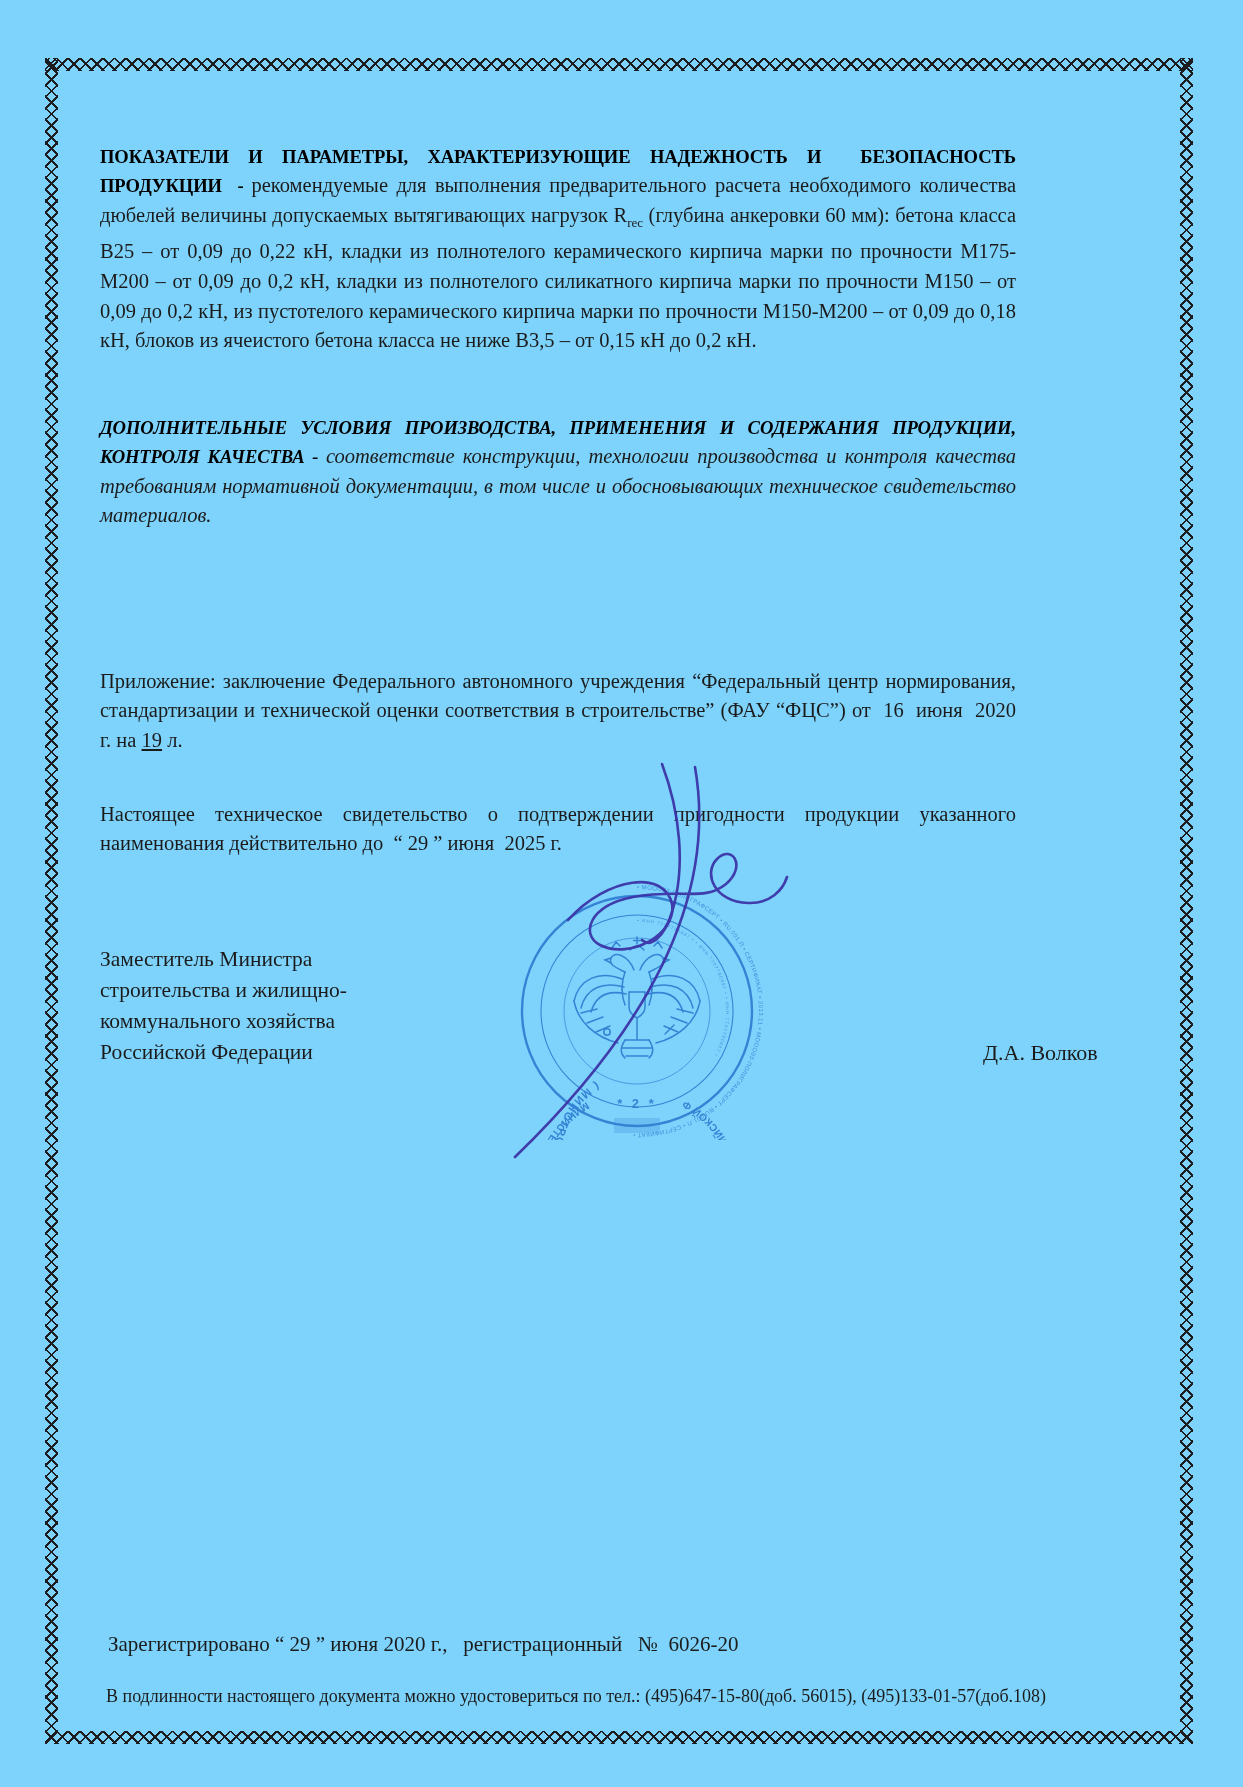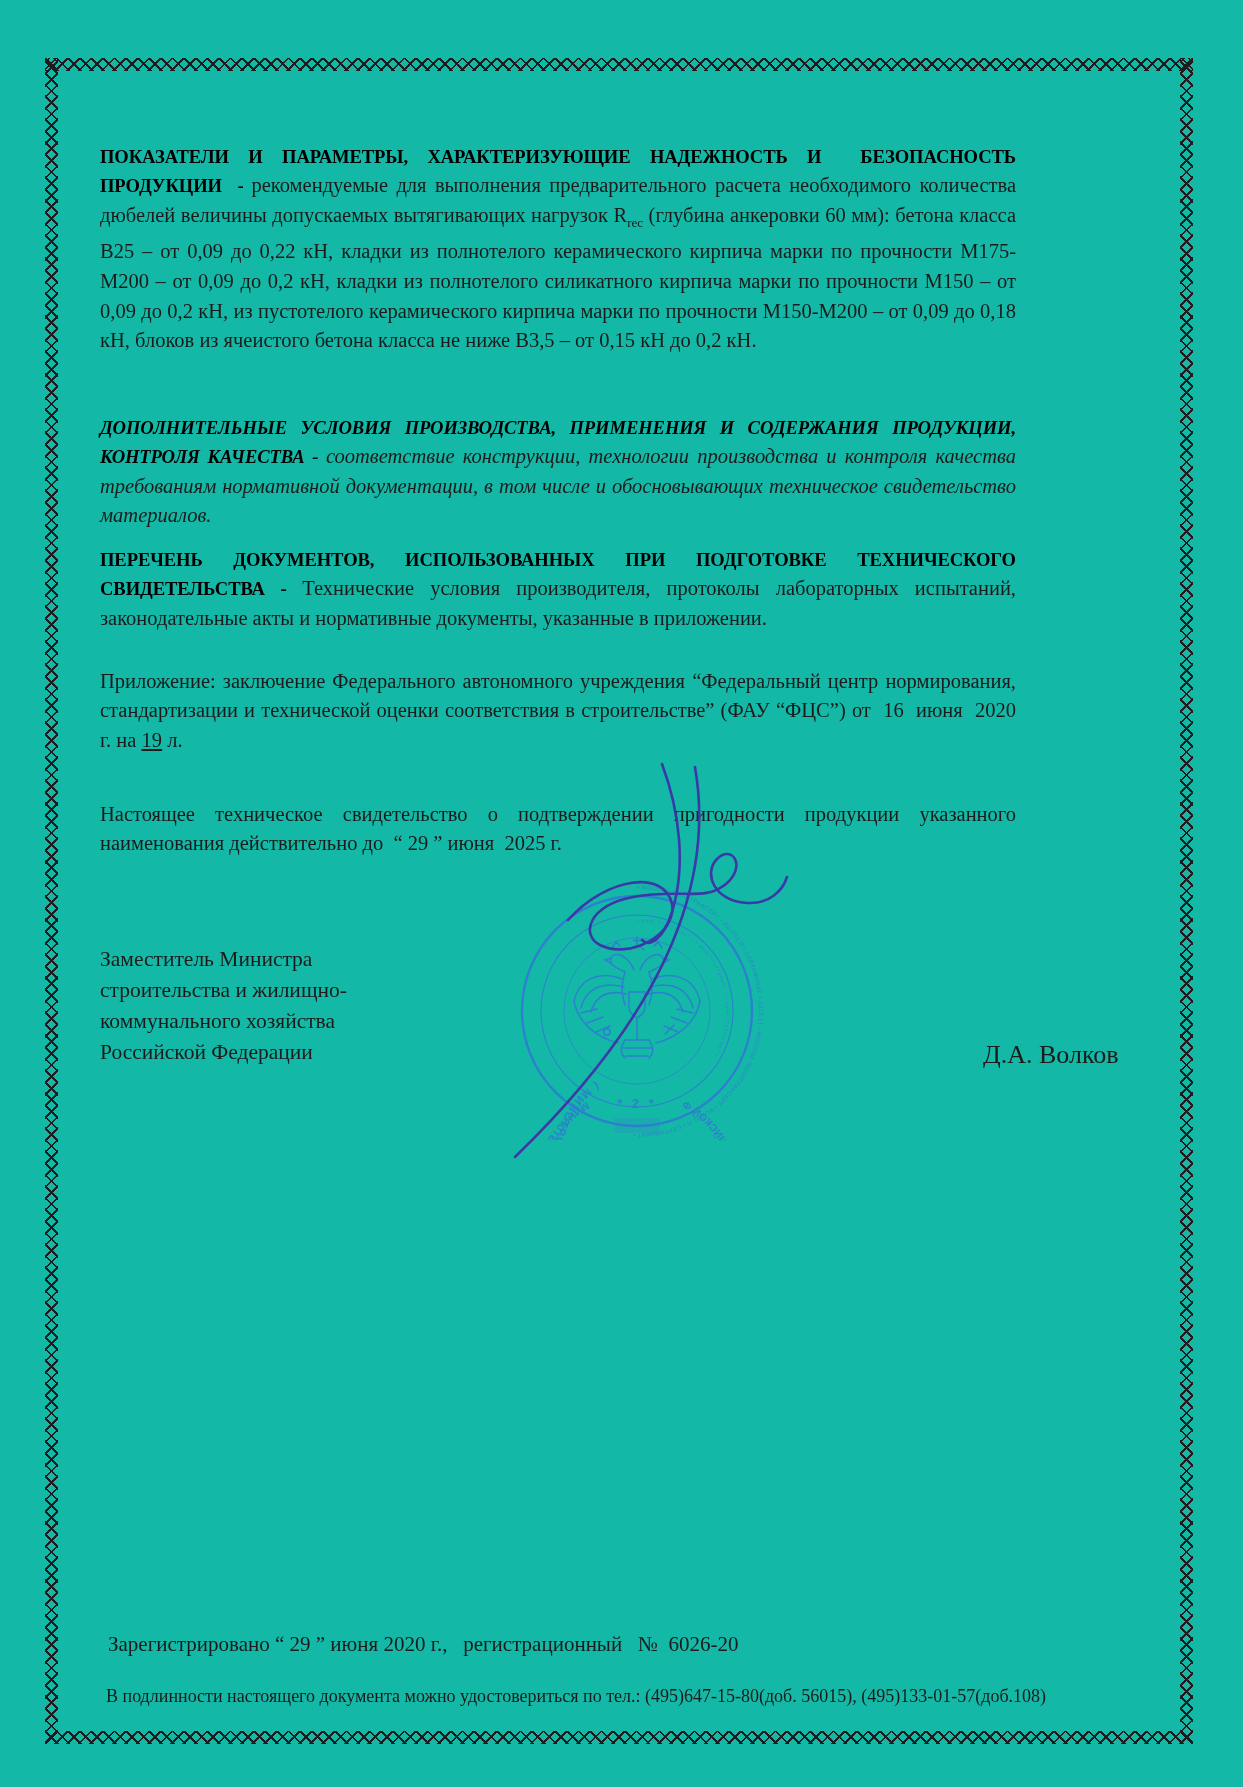--- a/index.html
+++ b/index.html
@@ -1,19 +1,19 @@
 <!DOCTYPE html>
 <html><head>
 <meta charset="utf-8">
 <style>
   html,body { margin:0; padding:0; }
   .page {
     position:relative;
     width:1243px; height:1787px;
-    background:#14b8a6;
+    background:#7dd3fc;
     font-family:"Liberation Serif", serif;
     color:#1b1b1b;
     overflow:hidden;
   }
   
   .stitch {
     position:absolute;
     background:
       repeating-linear-gradient(45deg,  #1d1d1f 0 1.9px, transparent 1.9px 8.2px),
       repeating-linear-gradient(-45deg, #1d1d1f 0 1.9px, transparent 1.9px 8.2px);
@@ -36,21 +36,21 @@
   .p5 { top:779px; }
   sub.rsub { font-size:13px; }
   .upages { text-decoration:underline; }
 
   .sign-title {
     position:absolute; left:100px; top:944px; width:296px;
     font-size:21.5px; line-height:31px; white-space:pre-wrap;
   }
   .sign-name {
     position:absolute; left:983px; top:1040px;
-    font-size:26px; white-space:pre;
+    font-size:22px; white-space:pre;
   }
   .seal { position:absolute; left:508px; top:882px; width:258px; height:258px; opacity:0.92; }
   .autograph { position:absolute; left:490px; top:752px; width:330px; height:420px; }
 
   .reg-line {
     position:absolute; left:108px; top:1632px; width:1000px;
     font-size:21px; white-space:pre-wrap;
   }
   .verify-line {
     position:absolute; left:106px; top:1686px; width:1060px;
@@ -65,21 +65,20 @@
 
   <div class="stitch top"></div>
   <div class="stitch bottom"></div>
   <div class="stitch left"></div>
   <div class="stitch right"></div>
 
   <p class="para p1"><span class="hd">ПОКАЗАТЕЛИ И ПАРАМЕТРЫ, ХАРАКТЕРИЗУЮЩИЕ НАДЕЖНОСТЬ И  БЕЗОПАСНОСТЬ ПРОДУКЦИИ  - </span><span>рекомендуемые для выполнения предварительного расчета необходимого количества дюбелей величины допускаемых вытягивающих нагрузок R</span><sub class="rsub">rec</sub><span> (глубина анкеровки 60 мм): бетона класса В25 – от 0,09 до 0,22 кН, кладки из полнотелого керамического кирпича марки по прочности М175-М200 – от 0,09 до 0,2 кН, кладки из полнотелого силикатного кирпича марки по прочности М150 – от 0,09 до 0,2 кН, из пустотелого керамического кирпича марки по прочности М150-М200 – от 0,09 до 0,18 кН, блоков из ячеистого бетона класса не ниже В3,5 – от 0,15 кН до 0,2 кН.</span></p>
 
   <p class="para p2"><span class="hd">ДОПОЛНИТЕЛЬНЫЕ УСЛОВИЯ ПРОИЗВОДСТВА, ПРИМЕНЕНИЯ И СОДЕРЖАНИЯ ПРОДУКЦИИ, КОНТРОЛЯ КАЧЕСТВА - </span><span>соответствие конструкции, технологии производства и контроля качества требованиям нормативной документации, в том числе и обосновывающих техническое свидетельство материалов.</span></p>
 
-  <p class="para p3"><span class="hd">ПЕРЕЧЕНЬ ДОКУМЕНТОВ, ИСПОЛЬЗОВАННЫХ ПРИ ПОДГОТОВКЕ ТЕХНИЧЕСКОГО СВИДЕТЕЛЬСТВА - </span><span>Технические условия производителя, протоколы лабораторных испытаний, законодательные акты и нормативные документы, указанные в приложении.</span></p>
 
   <p class="para p4"><span>Приложение: заключение Федерального автономного учреждения “Федеральный центр нормирования, стандартизации и технической оценки соответствия в строительстве” (ФАУ “ФЦС”) от  16  июня  2020 г. на </span><span class="upages">19</span><span> л.</span></p>
 
   <p class="para p5">Настоящее техническое свидетельство о подтверждении пригодности продукции указанного наименования действительно до  “ 29 ” июня  2025 г.</p>
 
   <div class="sign-title">Заместитель Министра строительства и жилищно-коммунального хозяйства Российской Федерации</div>
   <div class="sign-name">Д.А. Волков</div>
 
   <svg class="seal" viewBox="0 0 258 258" xmlns="http://www.w3.org/2000/svg">
     <defs>

